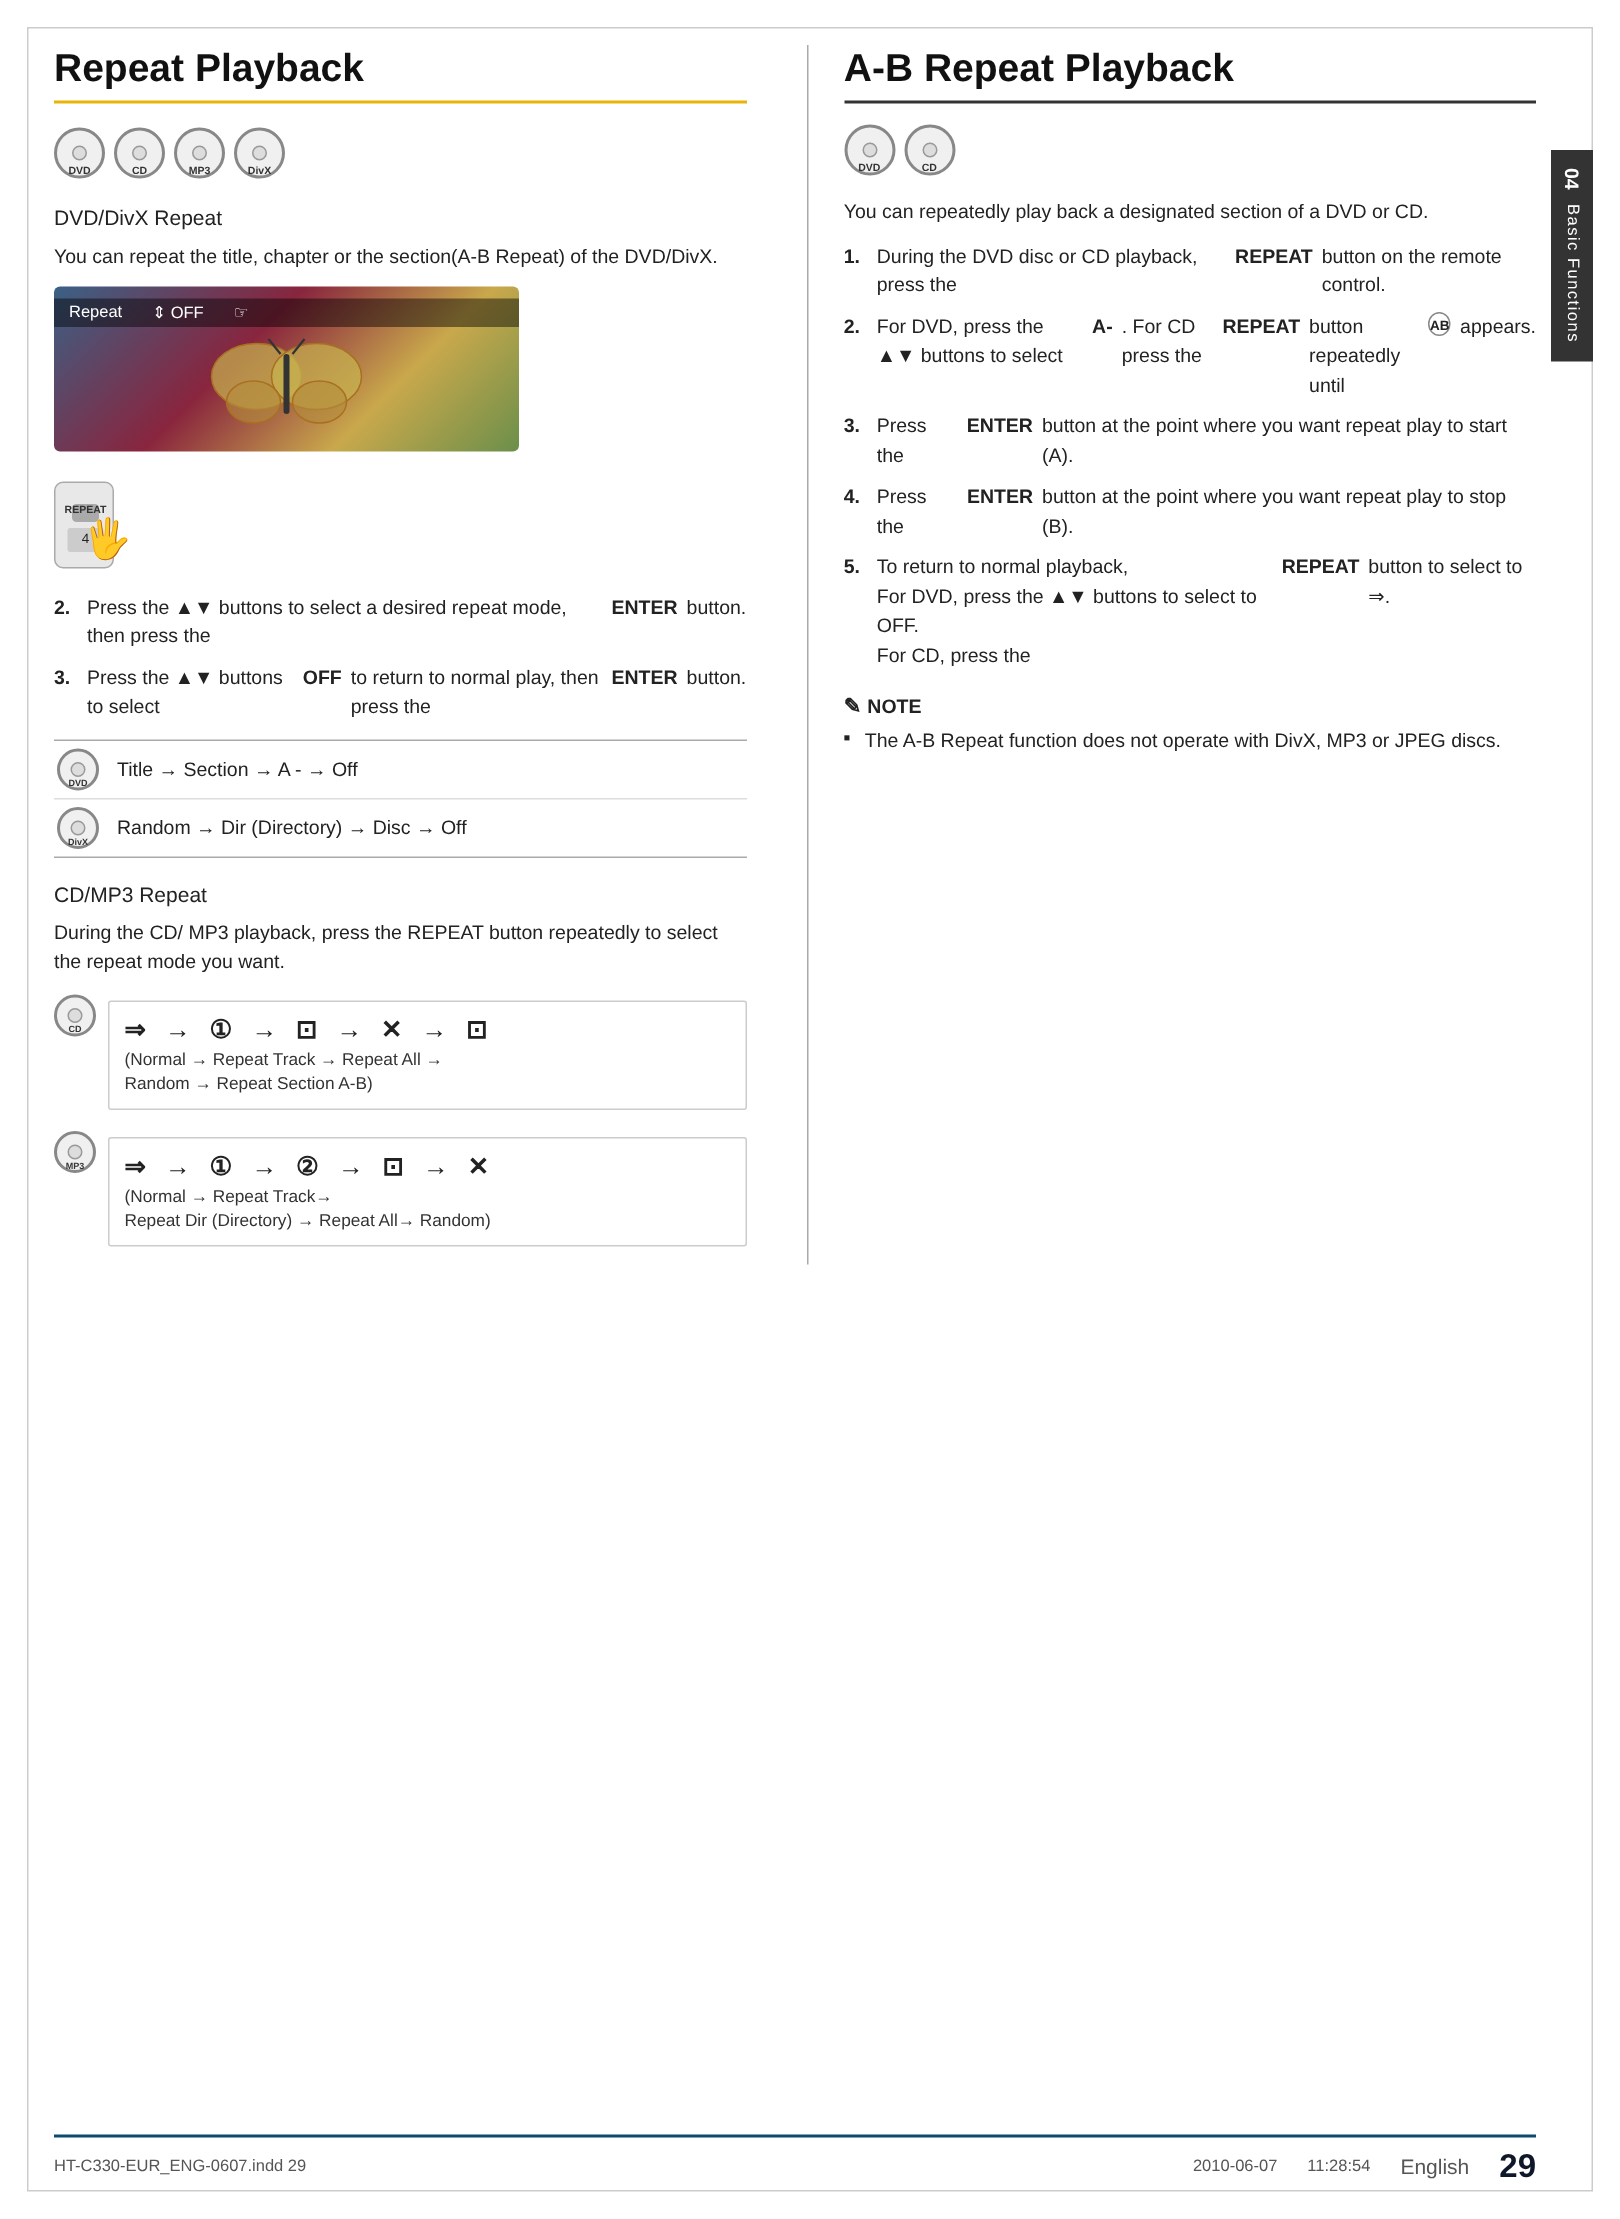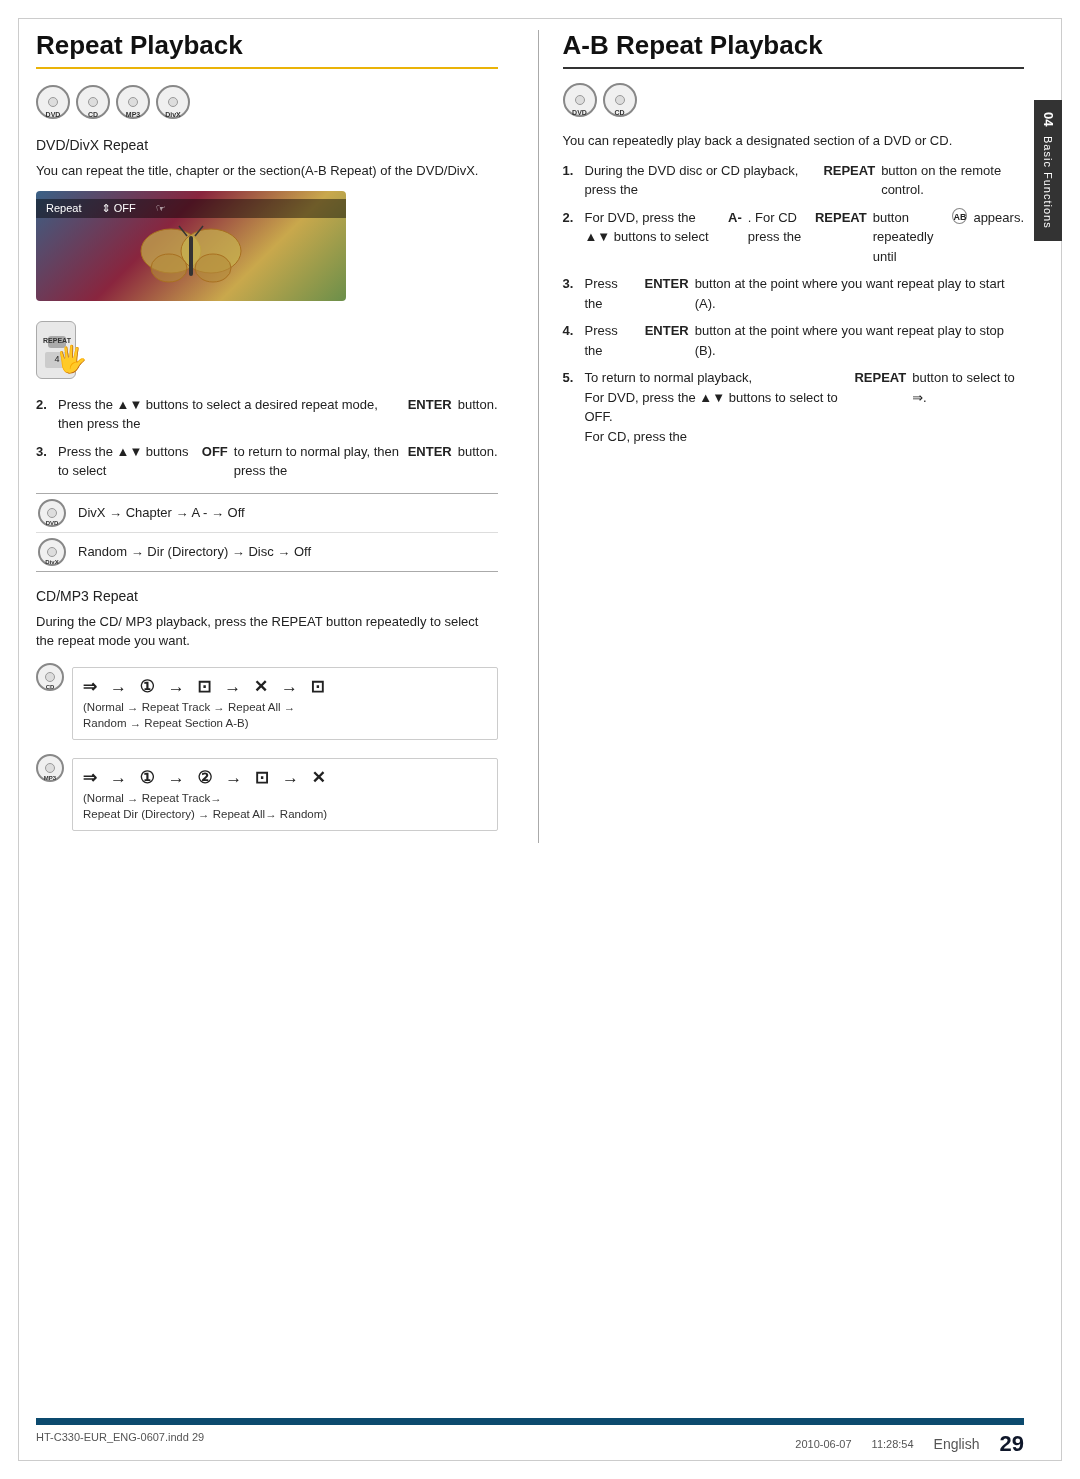--- a/index.html
+++ b/index.html
@@ -327,22 +327,22 @@
       top: 4px;
     }
 
     .footer {
       position: absolute;
       bottom: 22px;
       left: 36px;
       right: 56px;
       display: flex;
       justify-content: space-between;
-      align-items: flex-start;
-      border-top: 7px solid #0c4a6e;
+      align-items: center;
+      border-top: 2px solid #0c4a6e;
       padding-top: 6px;
     }
     .footer-left {
       font-size: 11px;
       color: #555;
     }
     .footer-right {
       font-size: 11px;
       color: #555;
       display: flex;
@@ -465,21 +465,21 @@
       </ol>
 
       <div class="repeat-table">
         <div class="repeat-table-row">
           <div class="rtable-icon">
             <div class="disc-circle" style="width:28px;height:28px;">
               <span class="disc-label" style="font-size:6px;">DVD</span>
             </div>
           </div>
           <div class="rtable-text">
-            DivX → Chapter → A - → Off
+            Title → Section → A - → Off
           </div>
         </div>
         <div class="repeat-table-row">
           <div class="rtable-icon">
             <div class="disc-circle" style="width:28px;height:28px;">
               <span class="disc-label" style="font-size:6px;">DivX</span>
             </div>
           </div>
           <div class="rtable-text">
             Random → Dir (Directory) → Disc → Off
@@ -560,20 +560,30 @@
           Press the <b>ENTER</b> button at the point where you want repeat play to stop (B).
         </li>
         <li>
           <span class="step-num"><b>5.</b></span>
           To return to normal playback,<br>
           For DVD, press the ▲▼ buttons to select to OFF.<br>
           For CD, press the <b>REPEAT</b> button to select to ⇒.
         </li>
       </ol>
 
+      <div class="note-section">
+        <div class="note-title">
+          <span>NOTE</span>
+        </div>
+        <ul class="note-list">
+          <li>
+            The A-B Repeat function does not operate with DivX, MP3 or JPEG discs.
+          </li>
+        </ul>
+      </div>
 
     </div>
 
   </div>
 </div>
 
 <div class="footer">
   <div class="footer-left">HT-C330-EUR_ENG-0607.indd  29</div>
   <div class="footer-right">
     <span>2010-06-07</span>

